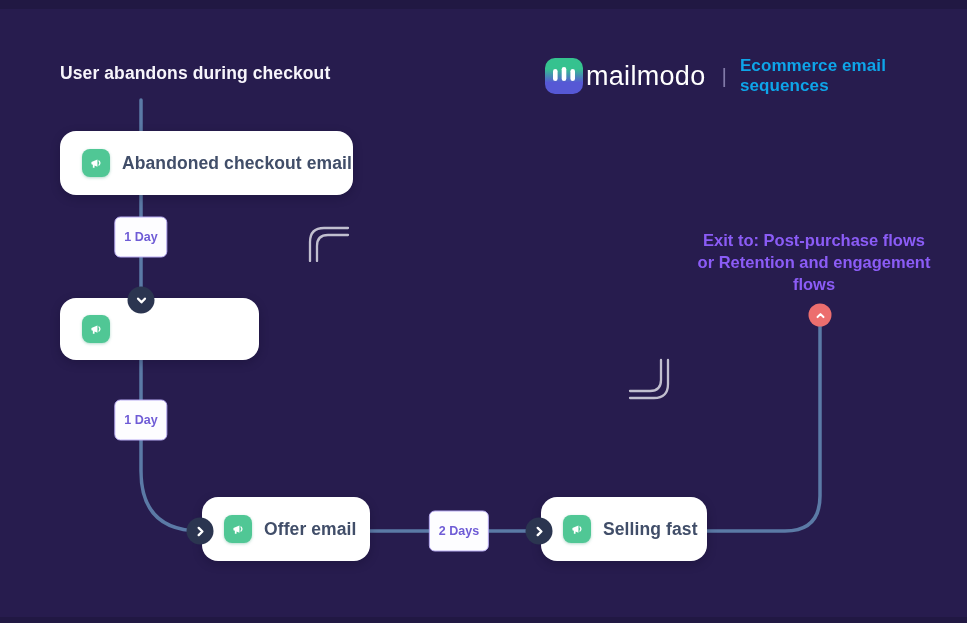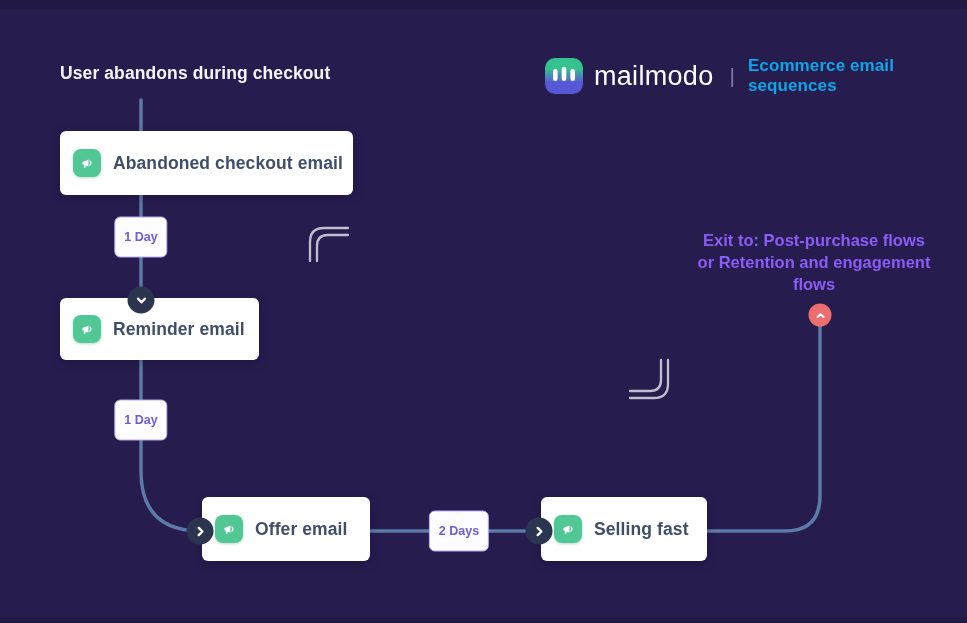--- a/index.html
+++ b/index.html
@@ -14,42 +14,42 @@
   .edge-strip.bottom{bottom:0;height:6px;}
 
   .connectors{position:absolute;left:0;top:0;z-index:1;}
 
   
   .start-label{
     position:absolute;left:60px;top:63px;z-index:2;
     color:#f7f5fb;font-size:17.5px;font-weight:700;letter-spacing:.1px;
   }
   .brand{position:absolute;left:545px;top:56px;z-index:2;display:flex;align-items:center;}
-  .brand .wordmark{color:#ffffff;font-size:27px;font-weight:500;letter-spacing:.3px;margin-left:11px;}
+  .brand .wordmark{color:#ffffff;font-size:27px;font-weight:500;letter-spacing:.3px;margin-left:3px;}
   .brand .divider{color:#817aa8;font-size:21px;font-weight:300;margin:0 13px 0 16px;}
   .brand .tagline{color:#0ea5e9;font-size:17px;font-weight:700;letter-spacing:.1px;}
 
   
   .flow-title{
     position:absolute;left:490px;top:288px;transform:translateX(-50%);z-index:2;
     color:#fbfafd;font-size:41px;font-weight:700;letter-spacing:-.5px;white-space:nowrap;
   }
 
   
   .exit-note{
     position:absolute;left:814px;top:229px;transform:translateX(-50%);z-index:2;
     width:280px;text-align:center;color:#8b5cf6;font-size:16.5px;font-weight:700;
     line-height:22px;white-space:pre-line;
   }
 
   
   .node-card{
-    position:absolute;z-index:2;background:#ffffff;border-radius:6px;
+    position:absolute;z-index:2;background:#ffffff;border-radius:16px;
     box-shadow:0 3px 10px rgba(10,6,30,.25);
-    display:flex;align-items:center;padding-left:13px;box-sizing:border-box;
+    display:flex;align-items:center;padding-left:22px;box-sizing:border-box;
   }
   .node-card .node-icon{
     width:28px;height:28px;border-radius:8px;background:#50c795;
     display:flex;align-items:center;justify-content:center;flex:0 0 auto;
     box-shadow:0 1px 3px rgba(40,150,110,.35);
   }
   .node-card .node-label{
     margin-left:12px;color:#414e69;font-size:17.5px;font-weight:700;letter-spacing:.1px;white-space:nowrap;
   }
 
@@ -143,21 +143,20 @@
     <span class="node-label">Abandoned checkout email</span>
   </div>
 
   <div class="node-card" style="left:60px;top:298px;width:199px;height:62px;">
     <span class="node-icon">
       <svg width="15" height="15" viewBox="0 0 16 16">
         <path d="M2.6 6.4 L9 3.6 L9 11.4 L5.9 10.1 L5.9 12.4 L4.1 12.4 L4.1 9.3 L2.6 8.7 Z" fill="#ffffff"></path>
         <path d="M10.6 5.2 Q12.8 7.5 10.6 9.8" stroke="#ffffff" stroke-width="1.2" fill="none" stroke-linecap="round"></path>
       </svg>
     </span>
-    <span class="node-label">Reminder email</span>
   </div>
 
   <div class="node-card" style="left:202px;top:497px;width:168px;height:64px;">
     <span class="node-icon">
       <svg width="15" height="15" viewBox="0 0 16 16">
         <path d="M2.6 6.4 L9 3.6 L9 11.4 L5.9 10.1 L5.9 12.4 L4.1 12.4 L4.1 9.3 L2.6 8.7 Z" fill="#ffffff"></path>
         <path d="M10.6 5.2 Q12.8 7.5 10.6 9.8" stroke="#ffffff" stroke-width="1.2" fill="none" stroke-linecap="round"></path>
       </svg>
     </span>
     <span class="node-label">Offer email</span>

